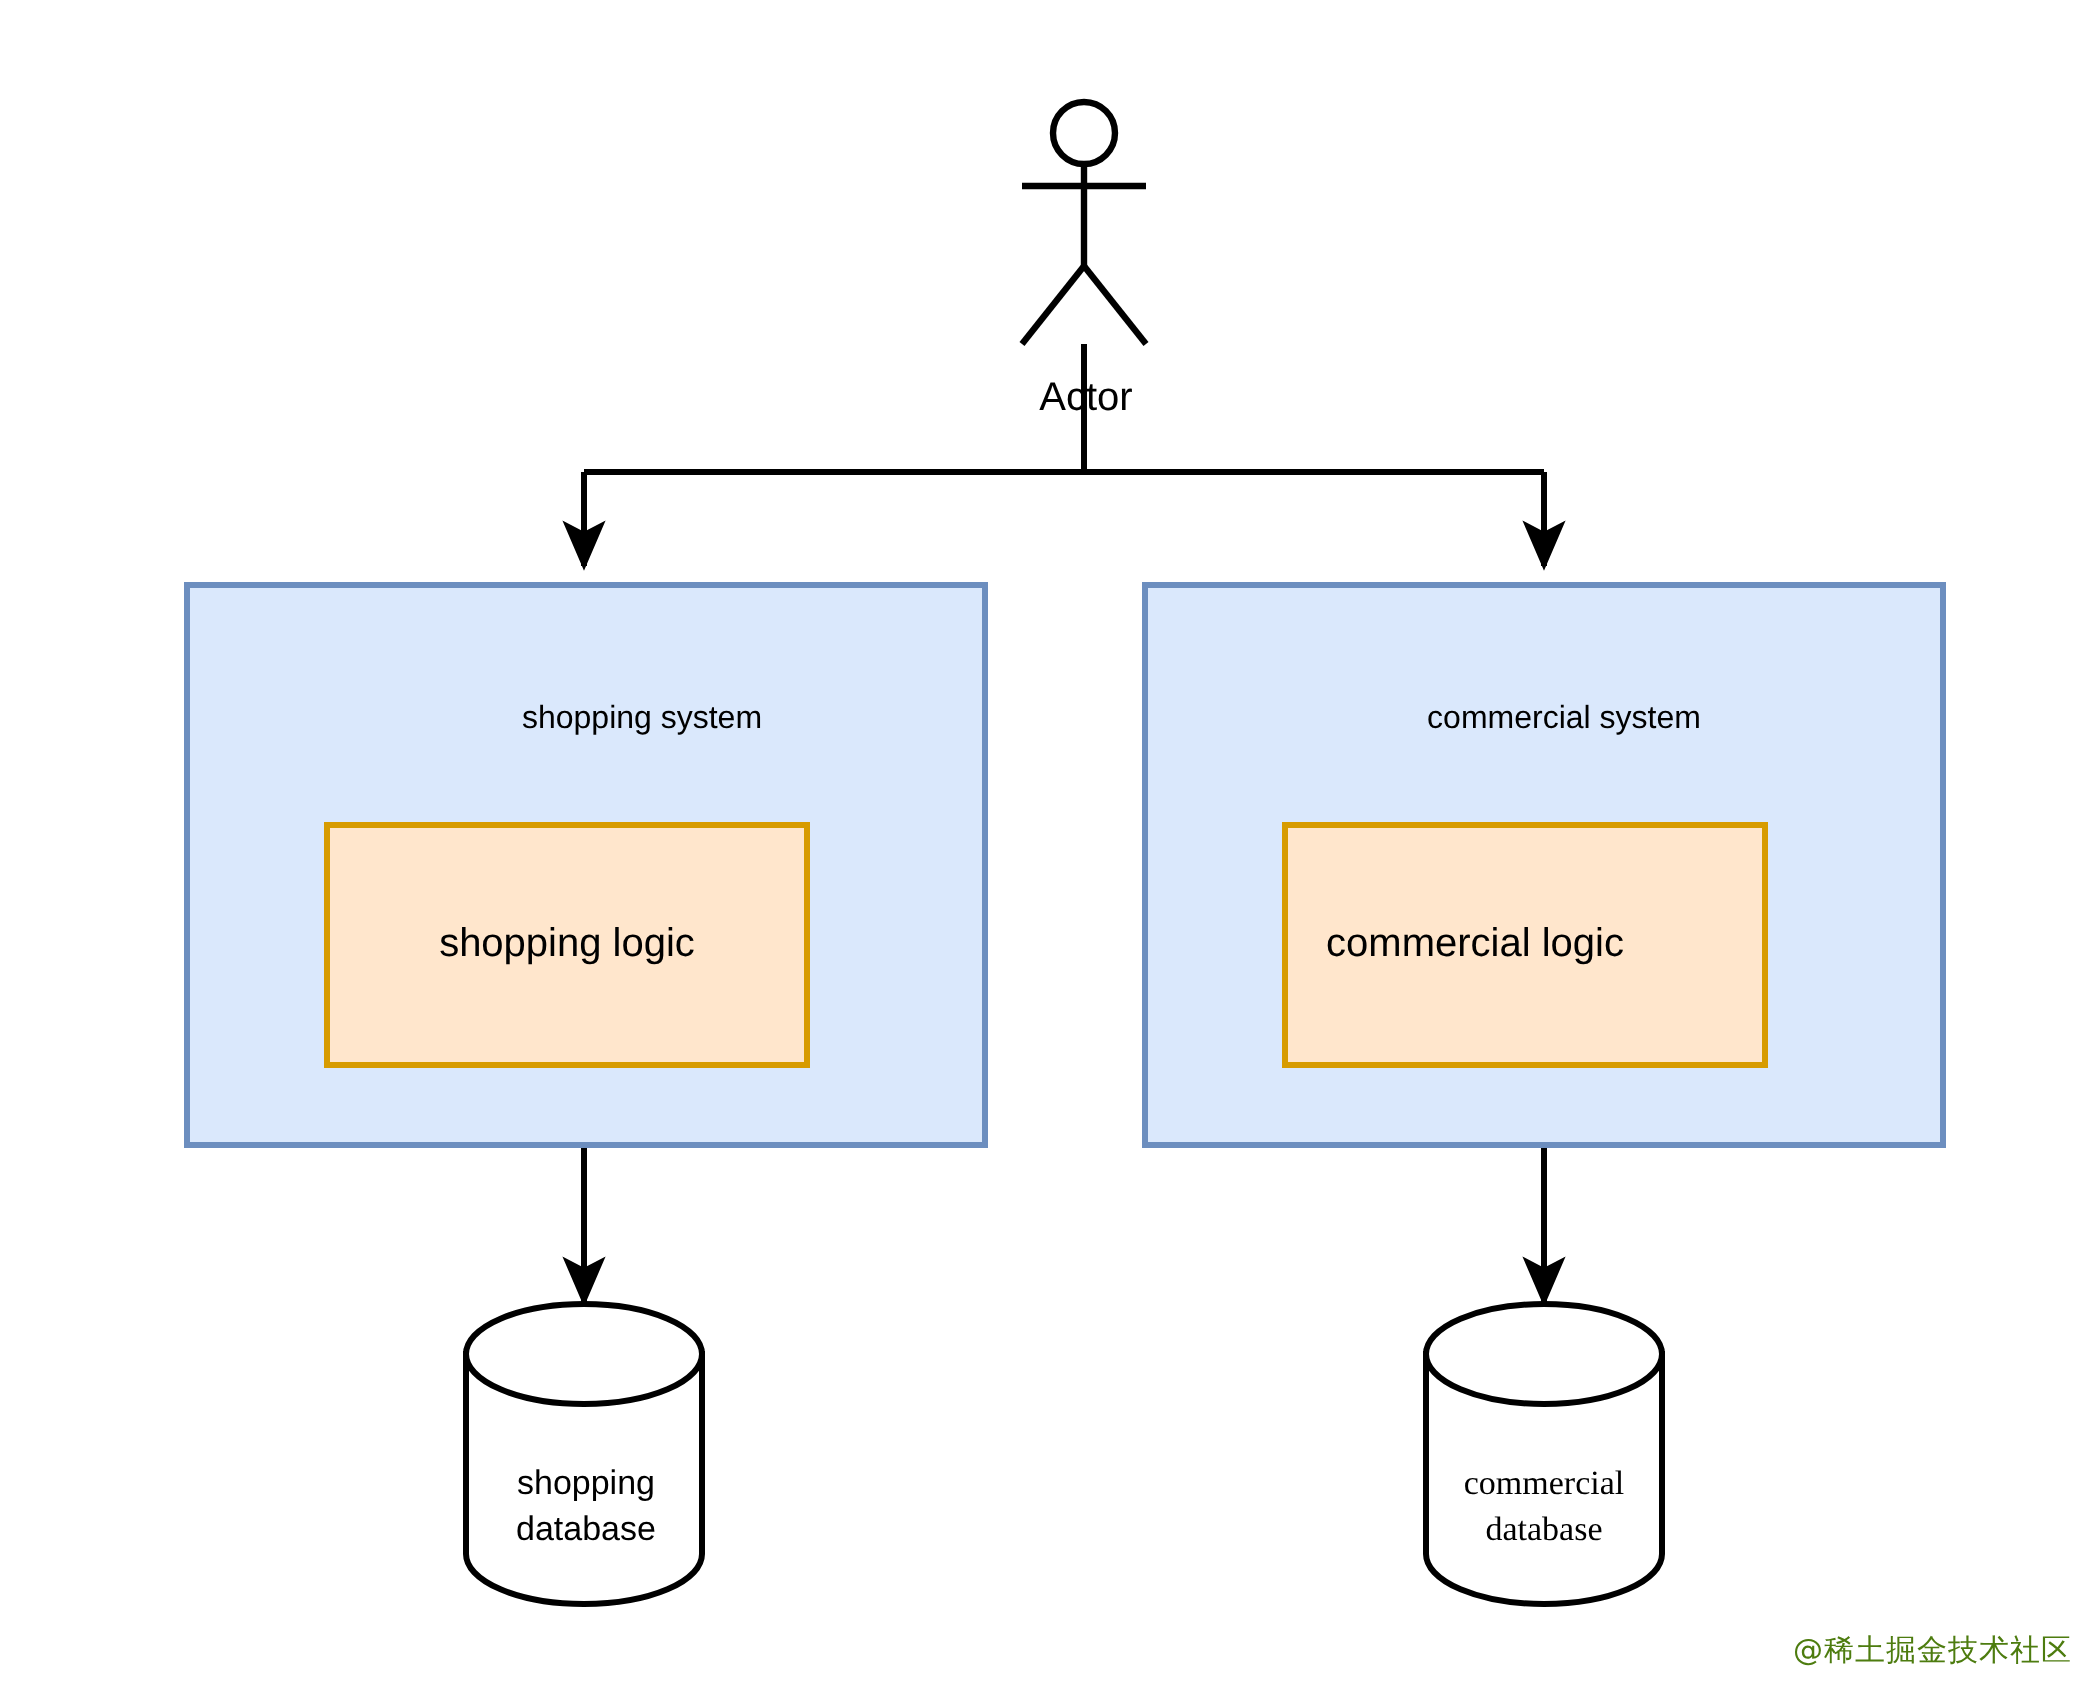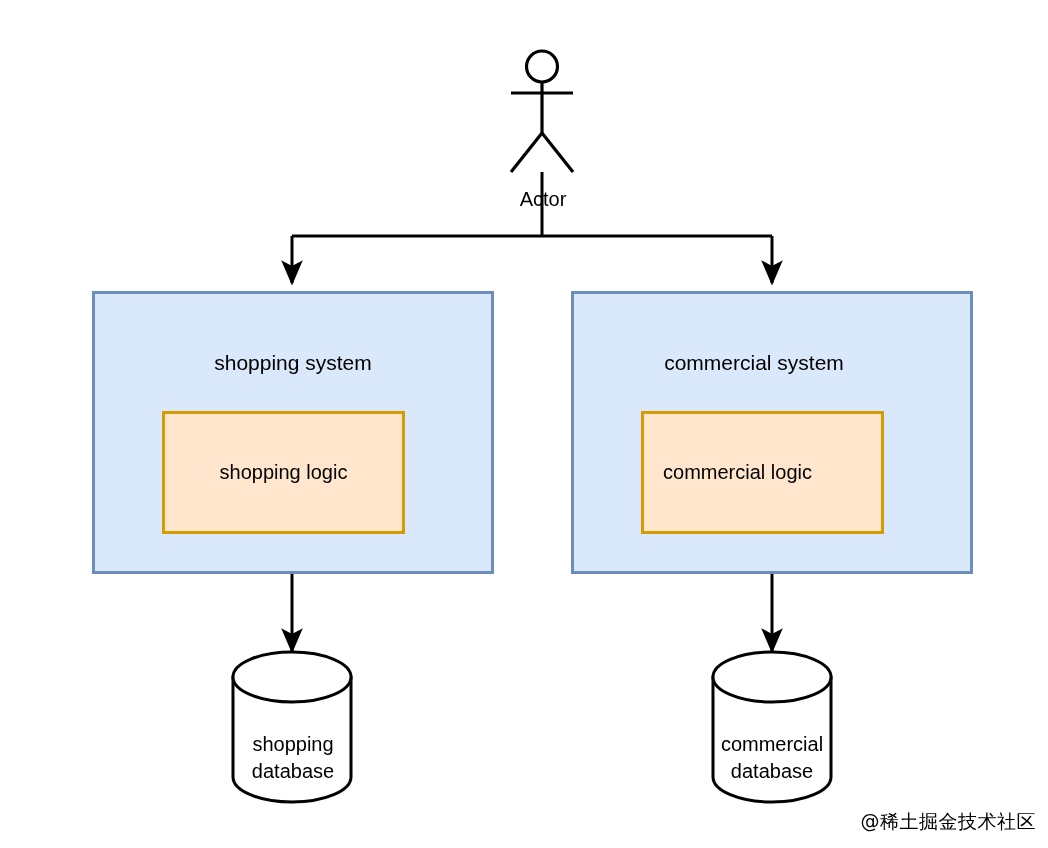--- a/index.html
+++ b/index.html
@@ -36,42 +36,43 @@
     line-height: 1.18;
     pointer-events: none;
   }
   .lbl-actor {
     font-size: 20px;
     left: 0;
     width: 1086px;
     top: 188px;
   }
   .lbl-system {
-    font-size: 21px;
+    font-size: 16px;
+    padding-left: 28px;
   }
   .lbl-logic {
     font-size: 20px;
     text-align: center;
   }
   .lbl-db {
-    font-size: 20px;
+    font-size: 17px;
     line-height: 1.35;
   }
   .sys-left-title  { left: 92px;  width: 402px; top: 351px; }
   .sys-right-title { left: 571px; width: 366px; top: 351px; }
   .logic-left-title  { left: 162px; width: 243px; top: 461px; }
   .logic-right-title { left: 641px; width: 193px; top: 461px; }
   .db-left-title  { left: 213px; width: 160px; top: 731px; }
-  .db-right-title { left: 692px; width: 160px; top: 731px; }
+  .db-right-title { left: 692px; width: 160px; top: 731px; font-family: Liberation Serif, serif; }
   .watermark {
     position: absolute;
     right: 12px;
     bottom: 13px;
-    font-size: 19px;
-    color: #000000;
+    font-size: 15px;
+    color: #4d7c0f;
     font-family: "DejaVu Sans", sans-serif;
     letter-spacing: 0.5px;
     white-space: nowrap;
     margin-top: 40px;
   }
 </style>
 </head>
 <body>
 
 <div id="canvas">

